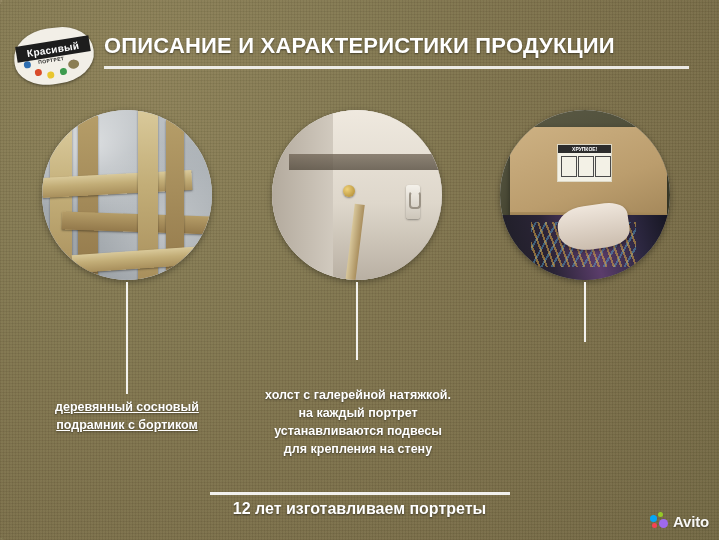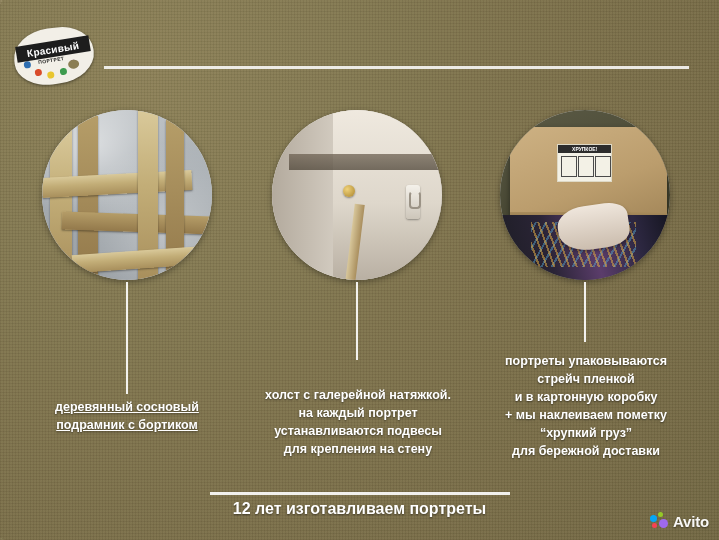--- a/index.html
+++ b/index.html
@@ -343,20 +343,21 @@
       <div class="dot d4"></div>
       <div class="dot d5"></div>
       <div class="thumbhole"></div>
     </div>
     <div class="logo-ribbon">
       <span>Красивый</span>
     </div>
     <div class="logo-sub">ПОРТРЕТ</div>
   </div>
 
+  <div id="header-title">ОПИСАНИЕ И ХАРАКТЕРИСТИКИ ПРОДУКЦИИ</div>
   <div id="header-rule"></div>
 
   <div id="circle-1" class="circle">
     <div class="img ph1">
       <div class="snow"></div>
       <div class="bar" style="left:8px;  top:18px;  width:22px; height:150px;"></div>
       <div class="bar dark" style="left:36px; top:6px;   width:20px; height:160px;"></div>
       <div class="bar" style="left:0px;  top:64px;  width:150px;height:20px; transform:rotate(-3deg);"></div>
       <div class="bar dark" style="left:20px; top:104px; width:150px;height:18px; transform:rotate(2deg);"></div>
       <div class="bar" style="left:96px; top:0px;   width:20px; height:170px;"></div>
@@ -397,26 +398,20 @@
   <div id="conn-1" class="connector"></div>
   <div id="conn-2" class="connector"></div>
   <div id="conn-3" class="connector"></div>
 
   <div id="caption-1" class="caption" style="white-space:pre-line;">деревянный сосновый
 подрамник с бортиком</div>
   <div id="caption-2" class="caption" style="white-space:pre-line;">холст с галерейной натяжкой.
 на каждый портрет
 устанавливаются подвесы
 для крепления на стену</div>
-  <div id="caption-3" class="caption" style="white-space:pre-line;">портреты упаковываются
-стрейч пленкой
-и в картонную коробку
-+ мы наклеиваем пометку
-“хрупкий груз”
-для бережной доставки</div>
 
   <div id="footer-rule"></div>
   <div id="footer-text">12 лет изготавливаем портреты</div>
 
   <div id="avito">
     <div class="bubbles">
       <div class="b b1"></div>
       <div class="b b2"></div>
       <div class="b b3"></div>
       <div class="b b4"></div>

